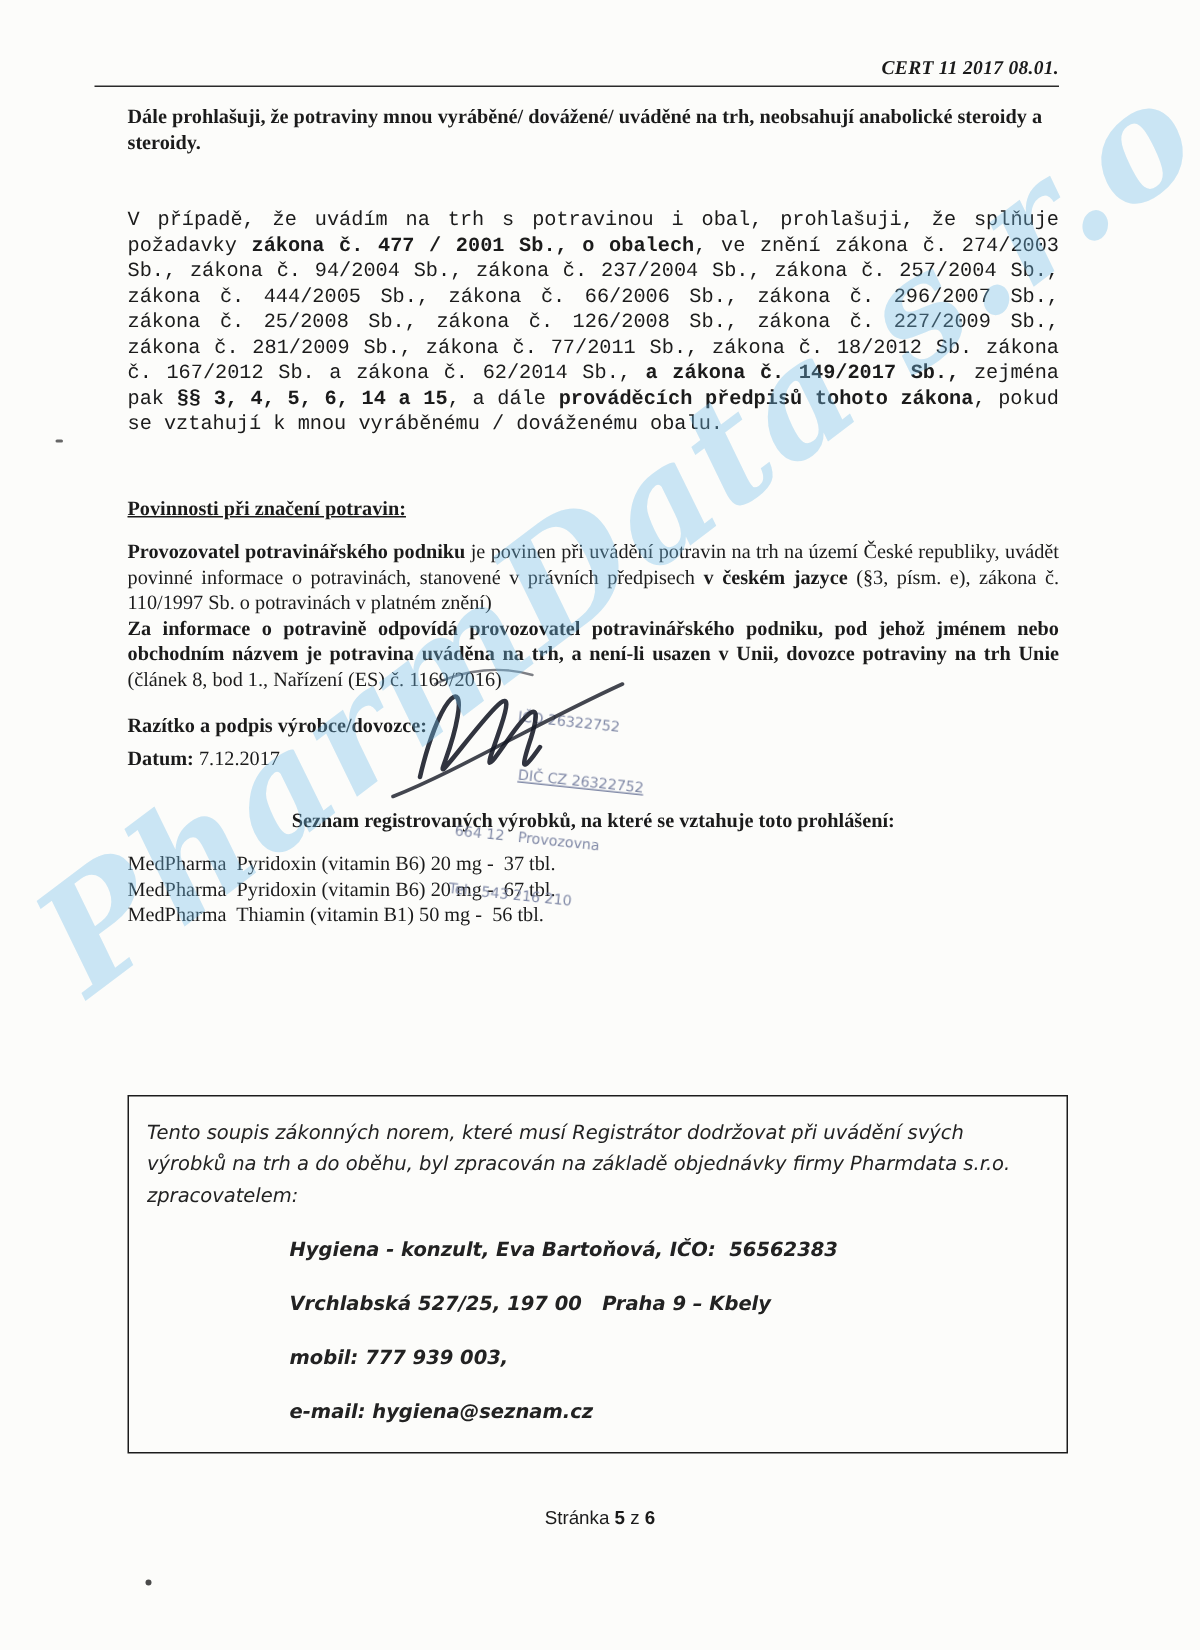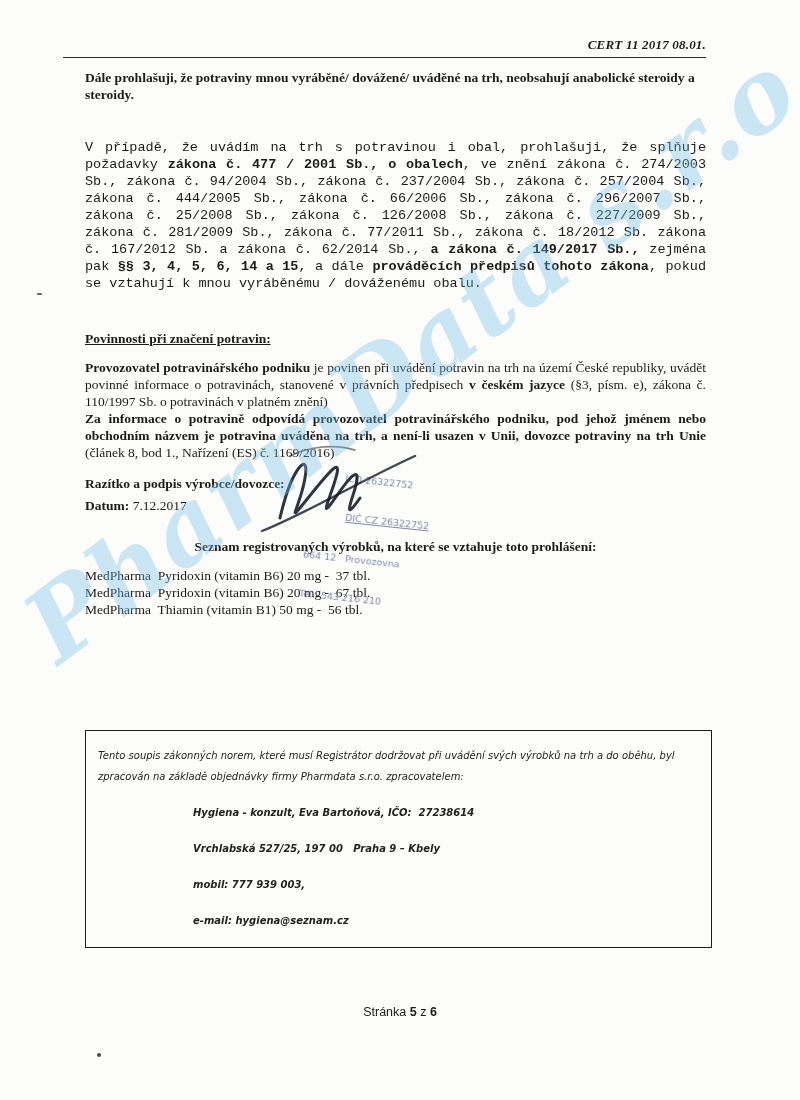--- a/index.html
+++ b/index.html
@@ -22,21 +22,21 @@
   .para-labeling { margin-top:12px; text-align:justify; }
   .para-labeling p { margin:0; text-align:justify; }
   .sig-row { margin-top:14px; position:relative; }
   .date-row { margin-top:5px; }
   .products-heading { margin-top:24px; font-weight:bold;text-align:center; }
   .products { margin-top:12px; }
   .product { white-space:pre; }
   .registrar-box {
     margin-top:112px; width:627px; border:1.6px solid #1c1c1c;
     padding:14px 12px 16px 12px; font-family:"DejaVu Sans", sans-serif;
-    font-style:italic; font-size:10px; line-height:21px; color:#222;
+    font-style:italic; font-size:13px; line-height:21px; color:#222;
   }
   .box-line { margin-left:95px; margin-top:15px; font-weight:bold; white-space:pre; }
   .footer {
     position:absolute; left:0; top:1004px; width:800px; text-align:center;
     font-family:"Liberation Sans", sans-serif; font-size:12.5px; color:#1b1b1b;
   }
   .footer span { white-space:pre; }
   .watermark {
     position:absolute; left:38px; top:630px; transform:rotate(-37deg);
     transform-origin:left center; font-family:"DejaVu Serif", serif;
@@ -90,21 +90,21 @@
     <p class="products-heading">Seznam registrovaných výrobků, na které se vztahuje toto prohlášení:</p>
 
     <div class="products">
       <div class="product">MedPharma  Pyridoxin (vitamin B6) 20 mg -  37 tbl.</div>
       <div class="product">MedPharma  Pyridoxin (vitamin B6) 20 mg -  67 tbl.</div>
       <div class="product">MedPharma  Thiamin (vitamin B1) 50 mg -  56 tbl.</div>
     </div>
 
     <div class="registrar-box">
       <p class="box-intro">Tento soupis zákonných norem, které musí Registrátor dodržovat při uvádění svých výrobků na trh a do oběhu, byl zpracován na základě objednávky firmy Pharmdata s.r.o. zpracovatelem:</p>
-      <p class="box-line">Hygiena - konzult, Eva Bartoňová, IČO:  27238614</p>
+      <p class="box-line">Hygiena - konzult, Eva Bartoňová, IČO:  56562383</p>
       <p class="box-line">Vrchlabská 527/25, 197 00   Praha 9 – Kbely</p>
       <p class="box-line">mobil: 777 939 003,</p>
       <p class="box-line">e-mail: hygiena@seznam.cz</p>
     </div>
 
   </div>
 
   <div class="rule"></div>
 
   <div class="stamp">

